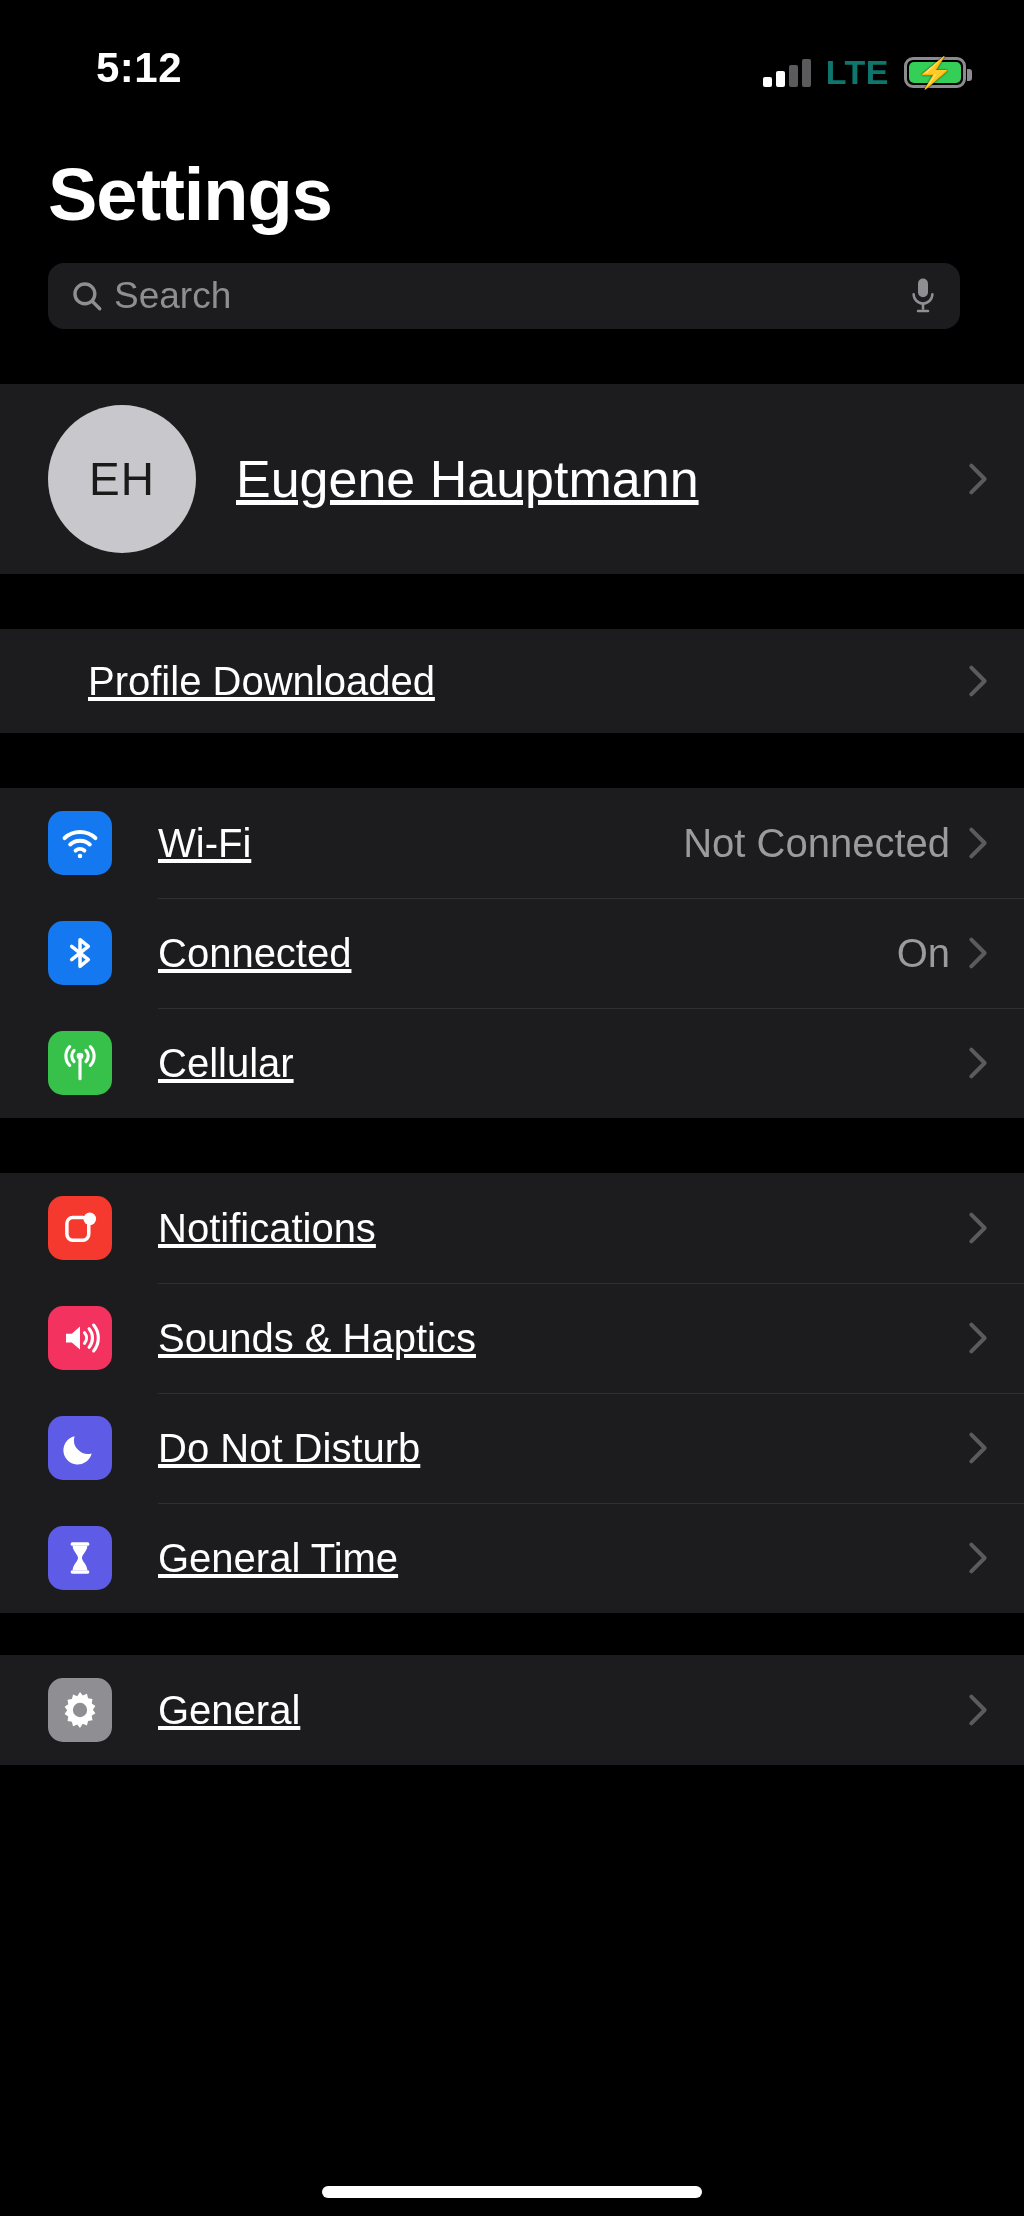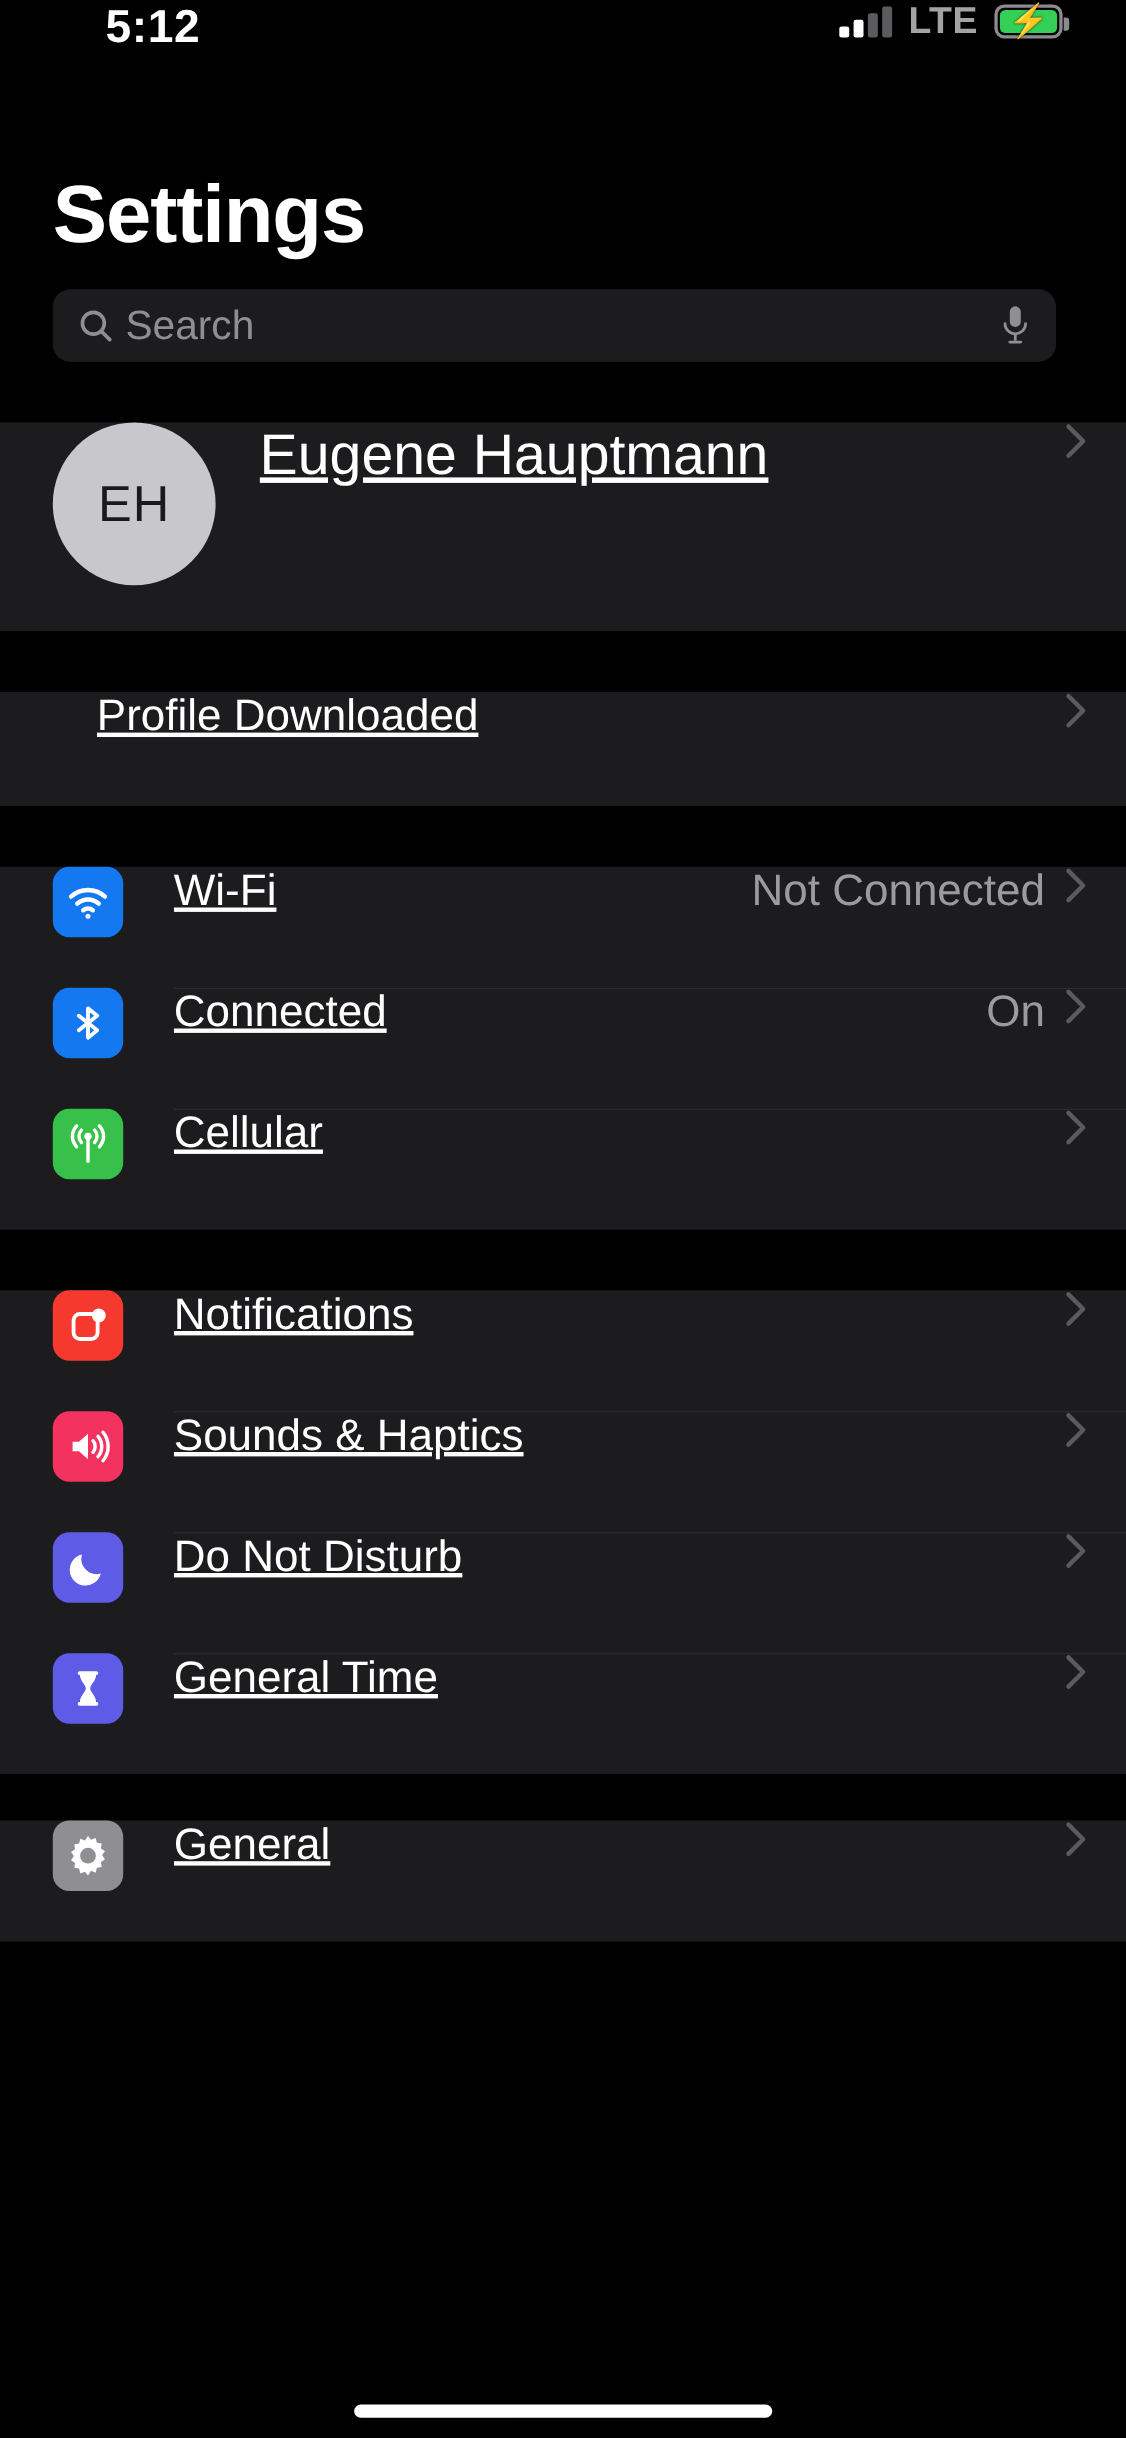--- a/index.html
+++ b/index.html
@@ -6,33 +6,33 @@
   html, body {
     width:1024px; height:2216px;
     background:#000;
     font-family:"Liberation Sans", sans-serif;
     overflow:hidden;
   }
   .phone { position:relative; width:1024px; height:2216px; background:#000; }
 
   
   .statusbar {
-    height:92px; display:flex; align-items:flex-start;
+    height:92px; display:flex; align-items:flex-end;
     justify-content:space-between; padding:0 58px 0 96px;
   }
   .sb-time { color:#fff; font-size:42px; font-weight:600; letter-spacing:.5px; }
   .sb-right { display:flex; align-items:center; gap:15px; }
   .bars { display:flex; align-items:flex-end; gap:4px; height:28px; }
   .bars i { width:9px; border-radius:2px; background:#5b5b5e; display:block; }
   .bars i.on { background:#fff; }
   .bars i:nth-child(1){ height:10px; }
   .bars i:nth-child(2){ height:16px; }
   .bars i:nth-child(3){ height:22px; }
   .bars i:nth-child(4){ height:28px; }
-  .sb-lte { color:#a3a3a3; font-size:34px; font-weight:600; letter-spacing:.5px; }
+  .sb-lte { color:#0f766e; font-size:34px; font-weight:600; letter-spacing:.5px; }
   .battery { position:relative; width:62px; height:31px; border:3px solid #8b8b90;
              border-radius:9px; padding:2px; }
   .battery::after { content:""; position:absolute; right:-9px; top:9px;
              width:5px; height:12px; background:#8b8b90; border-radius:0 3px 3px 0; }
   .battery .fill { width:100%; height:100%; background:#33cf57; border-radius:5px; }
   .battery .bolt { position:absolute; left:50%; top:50%; transform:translate(-50%,-50%);
              font-size:30px; color:#fff; line-height:1;
              text-shadow:0 0 2px #1d1d1f; }
 
   
@@ -47,21 +47,21 @@
   }
   .search .mag { width:34px; height:34px; flex:0 0 auto; margin-right:10px; }
   .search .ph { color:#8e8e93; font-size:37px; flex:1; }
   .search .mic { width:30px; height:38px; flex:0 0 auto; }
 
   
   .group { background:#1c1c1e; width:100%; }
   .gap { height:55px; background:#000; }
   .gap.sm { height:42px; }
 
-  .row { display:flex; min-height:110px; padding-left:48px;
+  .row { display:flex; align-items:center; min-height:110px; padding-left:48px;
          position:relative; }
   .row + .row::before {
     content:""; position:absolute; left:158px; right:0; top:0; height:1px;
     background:#2f2f31;
   }
   .row.noicon + .row::before, .row.noicon::before { left:48px; }
 
   .icon { width:64px; height:64px; border-radius:15px; flex:0 0 auto;
           display:flex; align-items:center; justify-content:center;
           margin-right:46px; }

